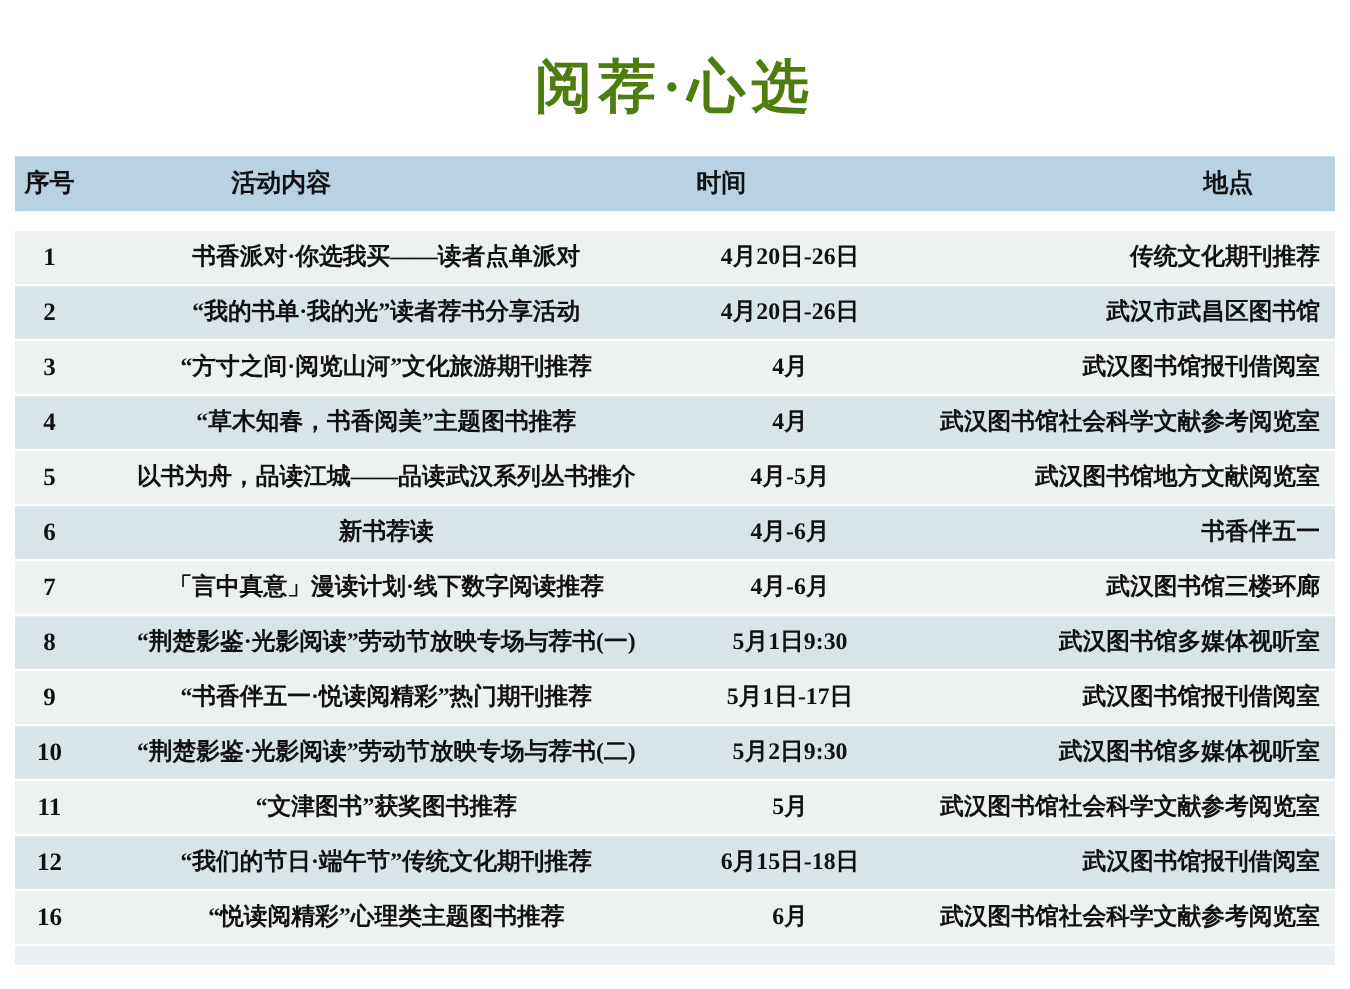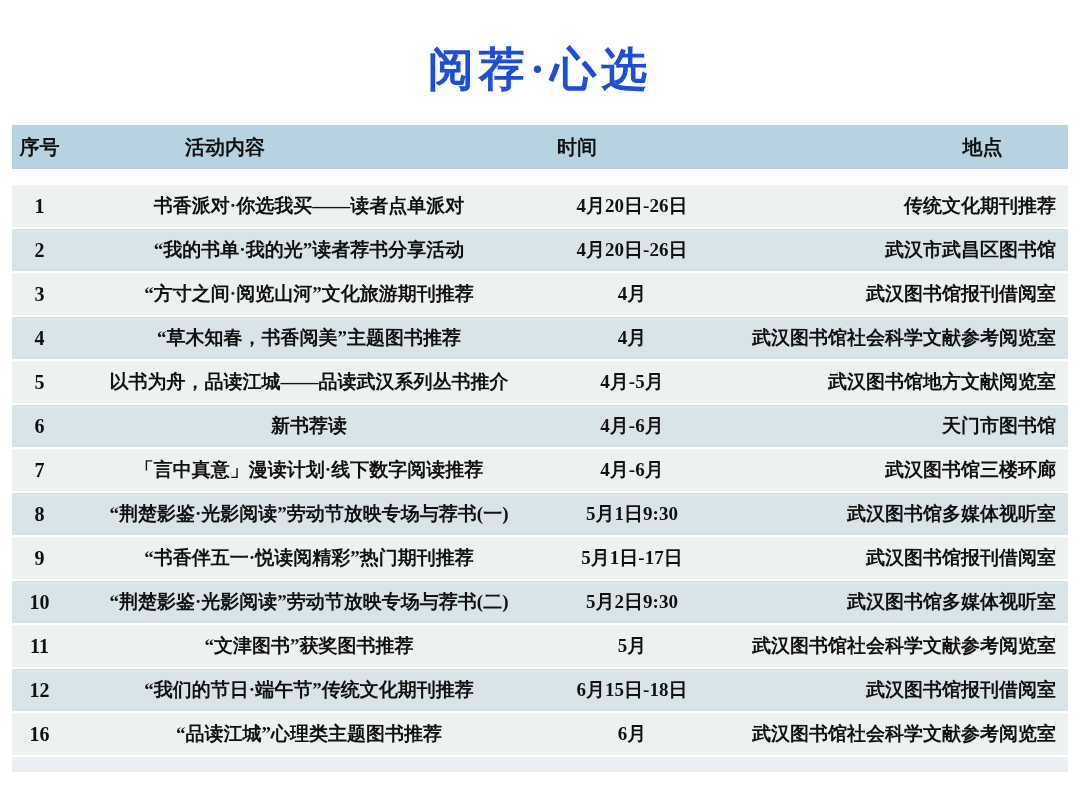--- a/index.html
+++ b/index.html
@@ -12,21 +12,21 @@
     color: #111111;
   }
   .page { width: 1080px; height: 791px; position: relative; }
 
   .title {
     margin-top: 42px;
     text-align: center;
     font-size: 46px;
     font-weight: bold;
     letter-spacing: 5px;
-    color: #1d4ed8;
+    color: #4d7c0f;
     line-height: 1.2;
   }
 
   .table {
     width: 1056px;
     margin: 28px auto 0 12px;
   }
 
   .trow {
     display: grid;
@@ -111,21 +111,21 @@
         <div class="trow row odd">
           <div class="cell no">5</div>
           <div class="cell activity">以书为舟，品读江城——品读武汉系列丛书推介</div>
           <div class="cell time">4月-5月</div>
           <div class="cell location">武汉图书馆地方文献阅览室</div>
         </div>
         <div class="trow row even">
           <div class="cell no">6</div>
           <div class="cell activity">新书荐读</div>
           <div class="cell time">4月-6月</div>
-          <div class="cell location">天门市图书馆</div>
+          <div class="cell location">书香伴五一</div>
         </div>
         <div class="trow row odd">
           <div class="cell no">7</div>
           <div class="cell activity">「言中真意」漫读计划·线下数字阅读推荐</div>
           <div class="cell time">4月-6月</div>
           <div class="cell location">武汉图书馆三楼环廊</div>
         </div>
         <div class="trow row even">
           <div class="cell no">8</div>
           <div class="cell activity">“荆楚影鉴·光影阅读”劳动节放映专场与荐书(一)</div>
@@ -151,21 +151,21 @@
           <div class="cell location">武汉图书馆社会科学文献参考阅览室</div>
         </div>
         <div class="trow row even">
           <div class="cell no">12</div>
           <div class="cell activity">“我们的节日·端午节”传统文化期刊推荐</div>
           <div class="cell time">6月15日-18日</div>
           <div class="cell location">武汉图书馆报刊借阅室</div>
         </div>
         <div class="trow row odd">
           <div class="cell no">16</div>
-          <div class="cell activity">“品读江城”心理类主题图书推荐</div>
+          <div class="cell activity">“悦读阅精彩”心理类主题图书推荐</div>
           <div class="cell time">6月</div>
           <div class="cell location">武汉图书馆社会科学文献参考阅览室</div>
         </div>
       </div>
 
     <div class="tfoot"></div>
 
   </div>
 </div>
 

